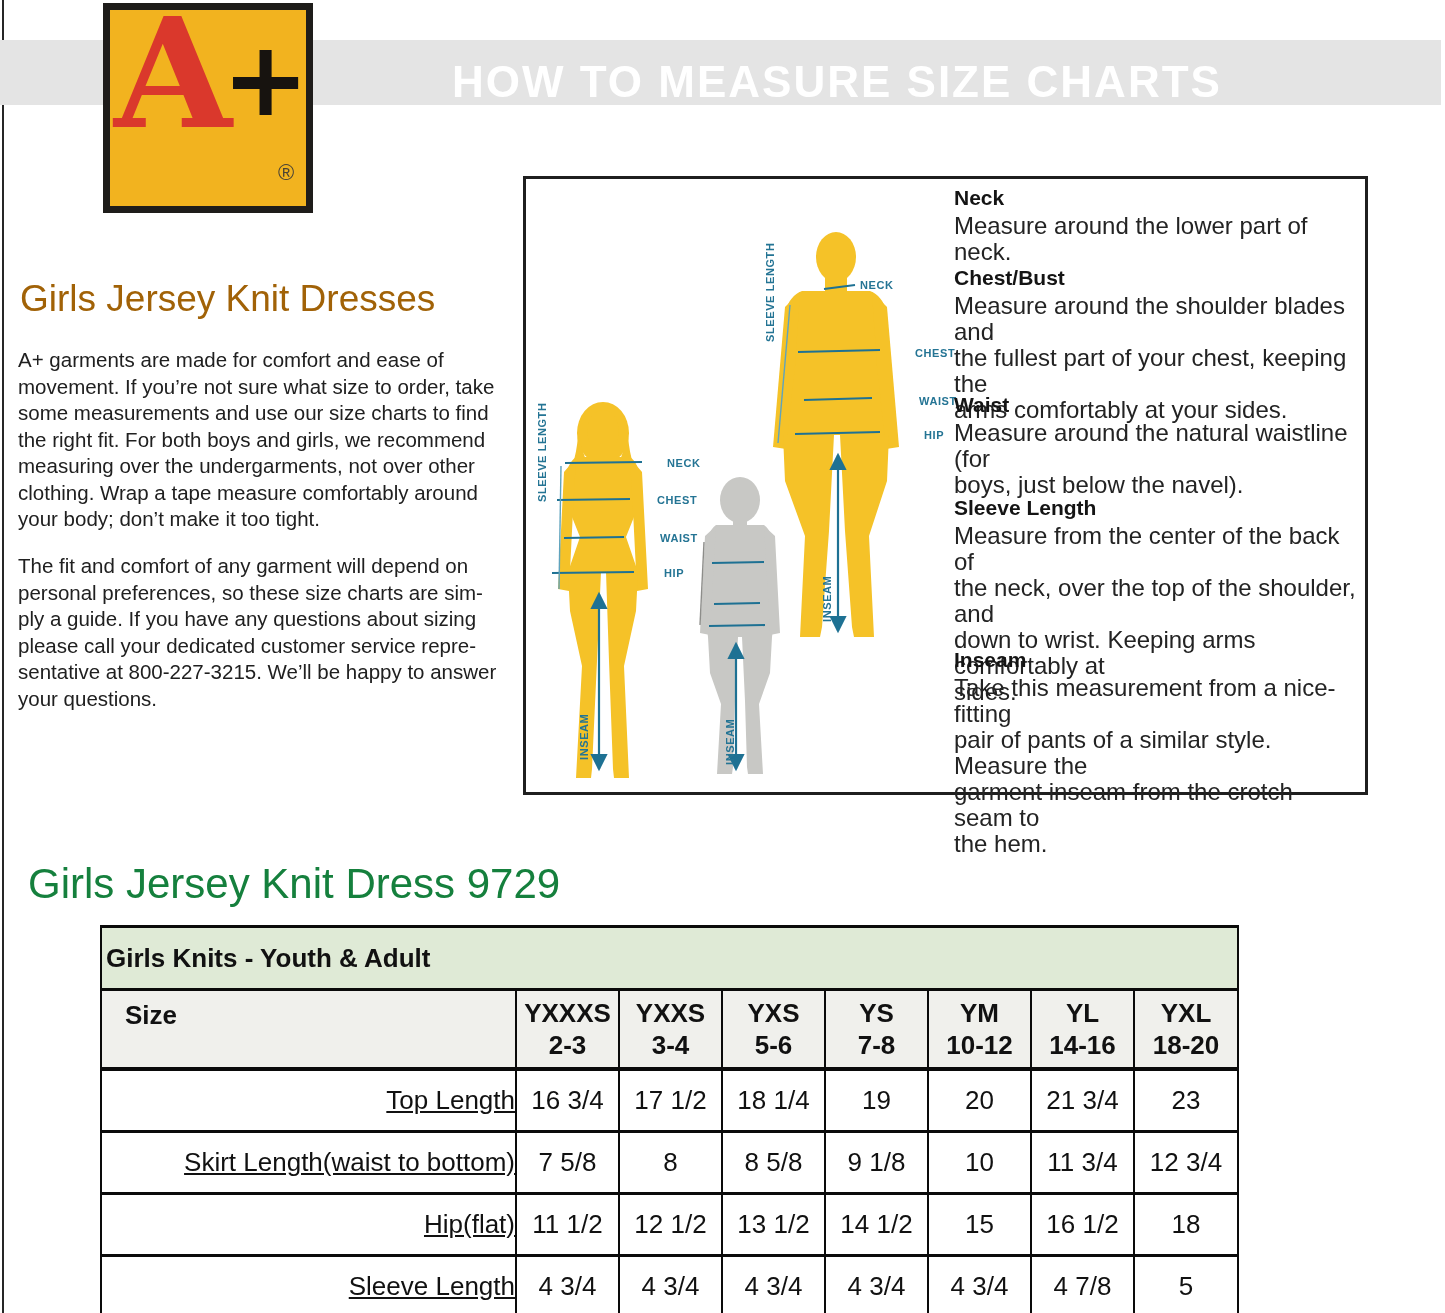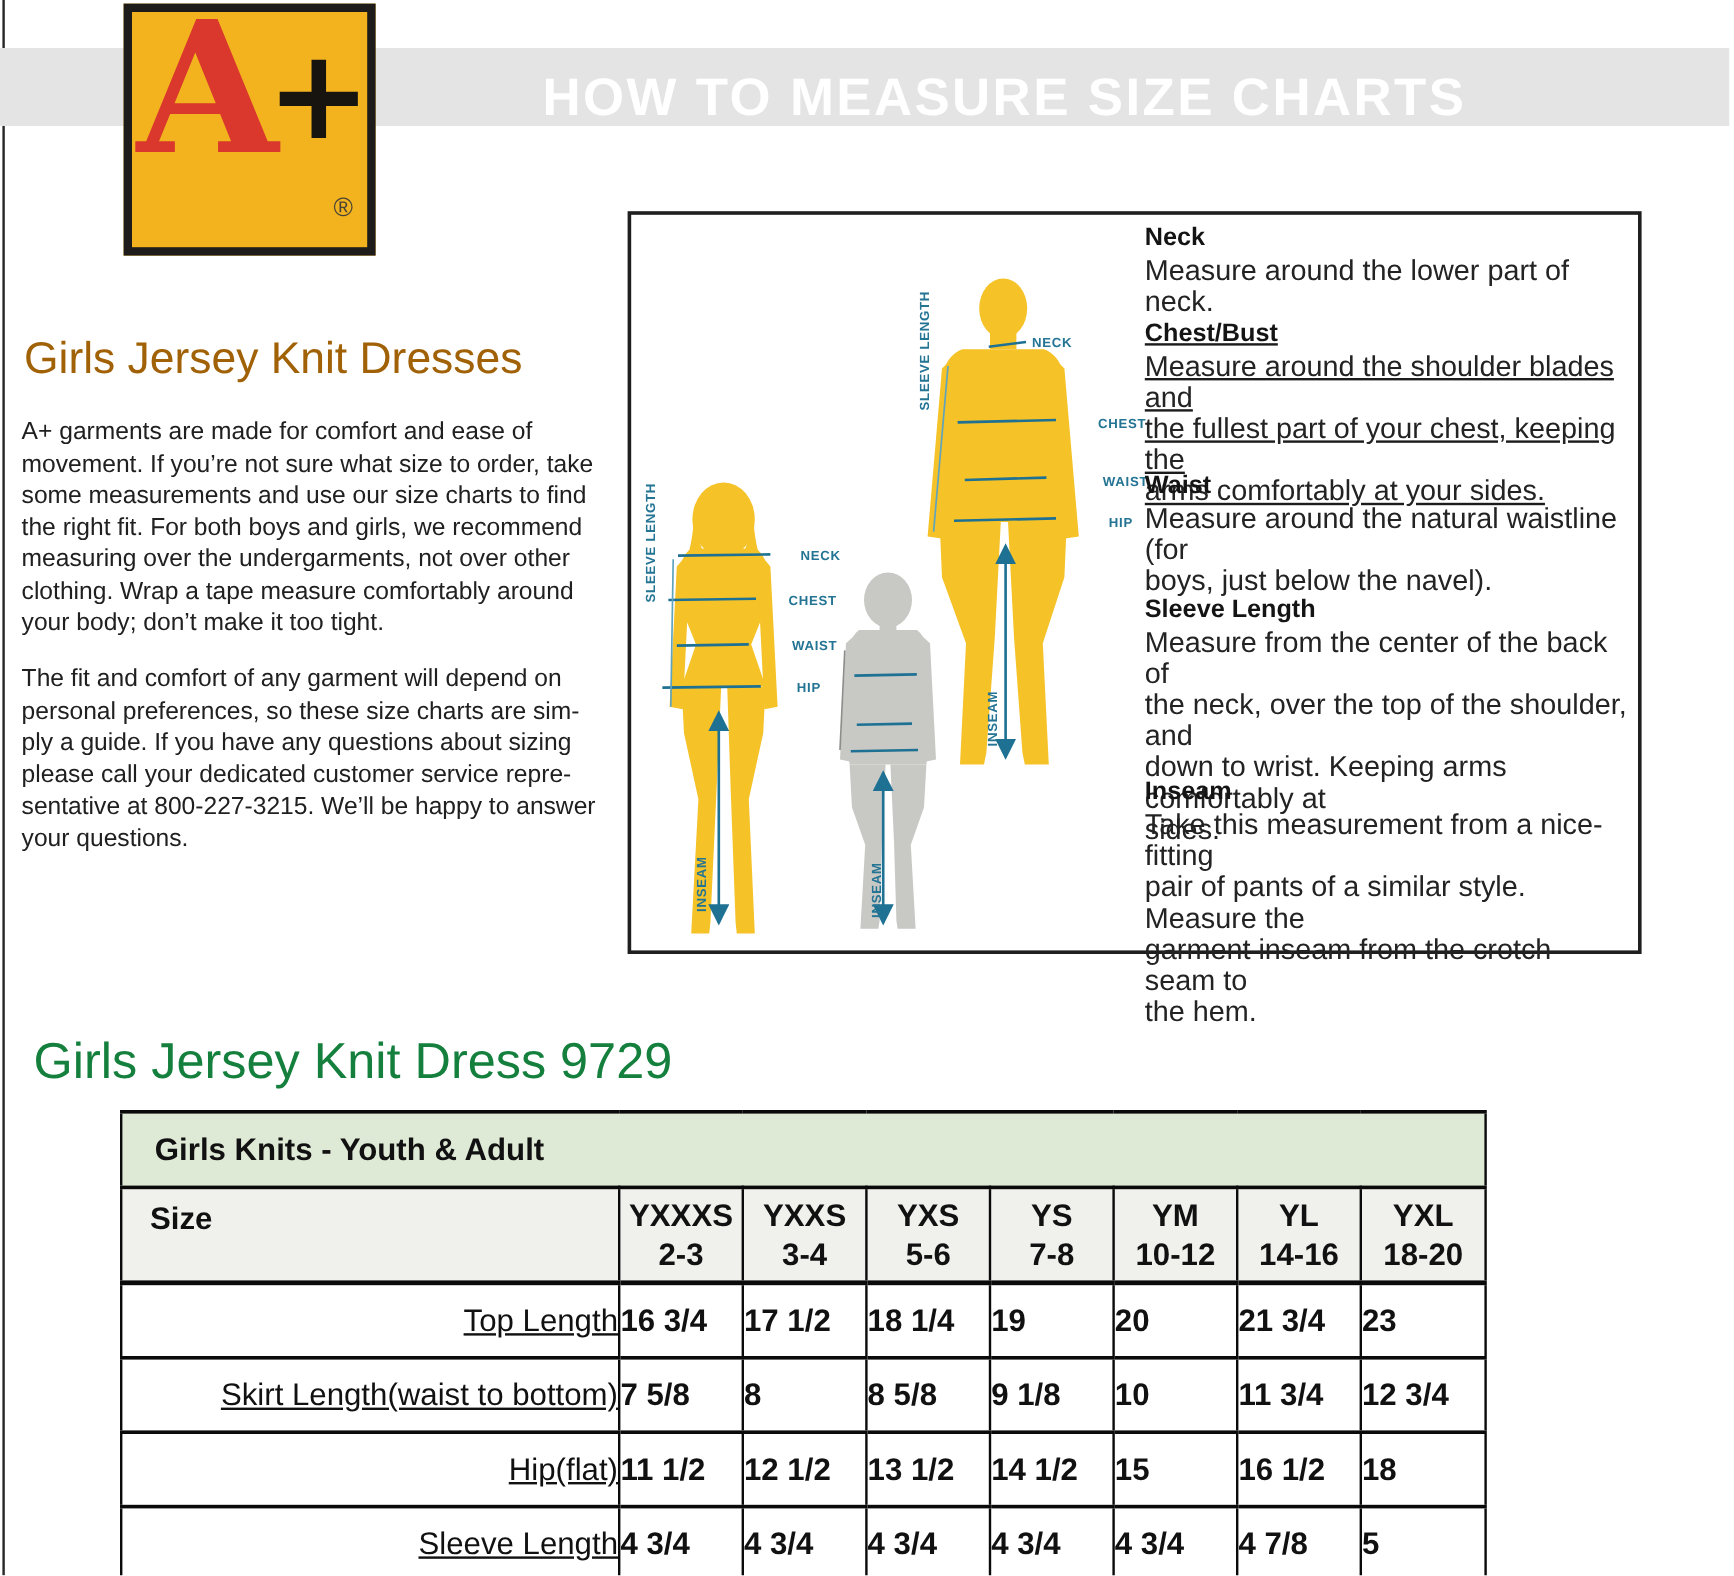--- a/index.html
+++ b/index.html
@@ -30,40 +30,40 @@
   .intro-p2{top:553px;}
 
   
   .diagram-box{position:absolute;left:523px;top:176px;width:839px;height:613px;background:#ffffff;
         border:3px solid #1f1f1f;}
   .figures-svg{position:absolute;left:2px;top:2px;}
   .meas-col{position:absolute;left:428px;top:0;width:402px;}
   .meas-section{position:absolute;left:0;width:402px;}
   .meas-heading{font-size:21px;font-weight:bold;color:#141414;margin:0 0 3px 0;}
   .meas-body{font-size:24px;line-height:26px;color:#232323;white-space:pre-line;}
-  .sec0{top:7px;} .sec1{top:87px;text-decoration:underline;} .sec2{top:214px;} .sec3{top:317px;} .sec4{top:469px;}
+  .sec0{top:7px;} .sec1{top:87px;} .sec2{top:214px;} .sec3{top:317px;} .sec4{top:469px;}
 
   .note{position:absolute;right:80px;top:805px;font-size:28px;font-style:italic;color:#1b1b1b;
         white-space:nowrap;}
 
   
   .chart-heading{position:absolute;left:28px;top:860px;font-size:42px;font-weight:normal;color:#15803d;
         white-space:nowrap;}
   .size-table{position:absolute;left:100px;top:925px;width:1137px;border-collapse:collapse;
         table-layout:fixed;background:#ffffff;}
   .size-table td{border-left:2px solid #0a0a0a;border-right:2px solid #0a0a0a;
         border-top:3px solid #0a0a0a;border-bottom:3px solid #0a0a0a;
         font-size:26px;color:#111111;padding:0;}
-  .size-table .title-cell{background:#dfead6;font-weight:bold;height:60px;padding-left:27px;
+  .size-table .title-cell{background:#dfead6;font-weight:bold;height:60px;padding-left:4px;
         text-align:left;}
   .size-table .hdr{background:#f0f0ec;font-weight:bold;height:68px;text-align:center;
         line-height:1.25;border-bottom:4px solid #0a0a0a;}
   .size-table .hdr-size{text-align:left;padding-left:23px;vertical-align:top;padding-top:8px;}
   .size-table .lbl{height:59px;text-align:right;padding-left:25px;font-weight:400;text-decoration:underline;}
-  .size-table .val{font-weight:700;}
+  .size-table .val{text-align:center;font-weight:400;}
 
   
   .fig-label{font-family:"Liberation Sans",sans-serif;font-size:11px;font-weight:600;
         letter-spacing:0.6px;fill:#247494;}
 </style>
 </head>
 <body>
 
 <div class="page">
   <div class="left-rule"></div>

